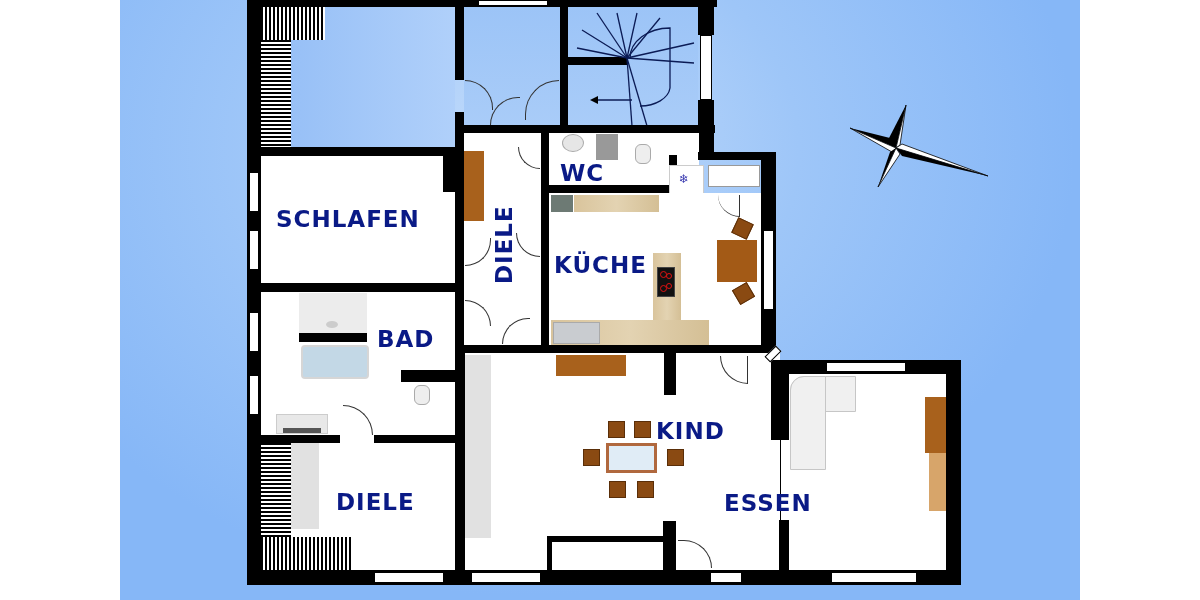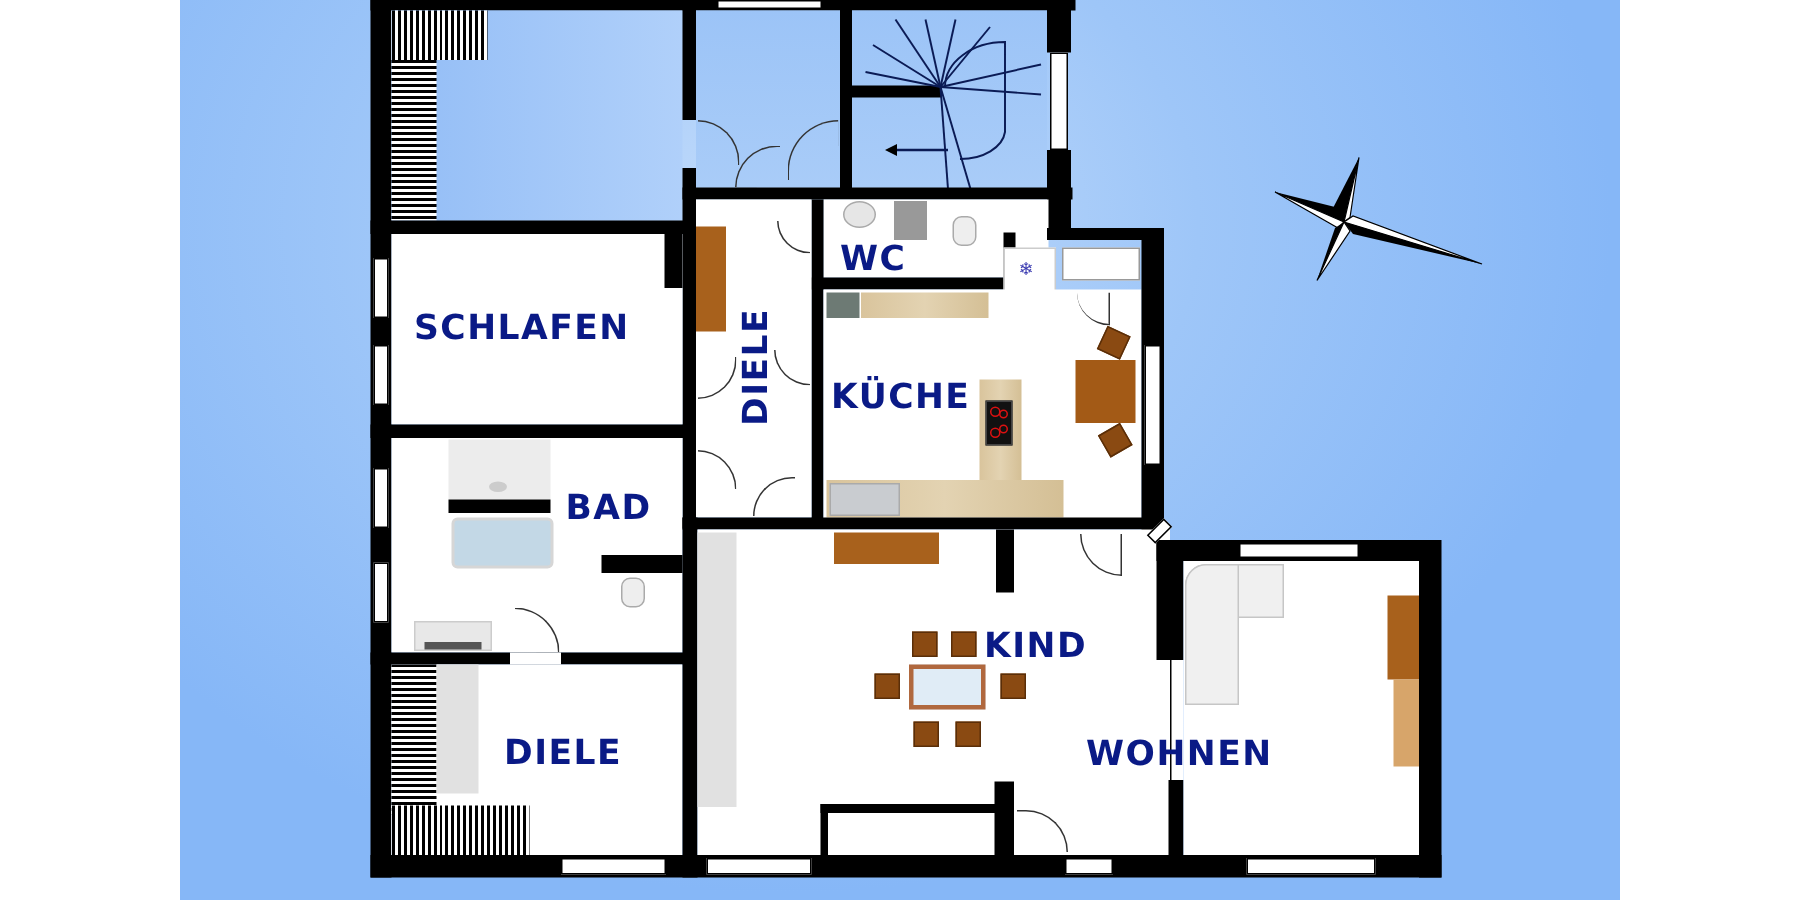--- a/index.html
+++ b/index.html
@@ -165,21 +165,21 @@
   <div class="wall" style="left:946px;top:360px;width:15px;height:225px;"></div>
   <div class="room" style="left:789px;top:374px;width:157px;height:196px;"></div>
   <div class="room" style="left:780px;top:440px;width:8px;height:80px;border-left:1px solid #000;"></div>
   <div class="abs" style="left:790px;top:376px;width:66px;height:94px;">
     <div style="position:absolute;left:0;top:0;width:66px;height:36px;background:#f0f0f0;border:1px solid #c6c6c6;border-radius:14px 0 0 0;box-sizing:border-box;"></div>
     <div style="position:absolute;left:0;top:0;width:36px;height:94px;background:#f0f0f0;border:1px solid #c6c6c6;border-radius:14px 0 0 0;box-sizing:border-box;"></div>
   </div>
   <div class="abs wood" style="left:925px;top:397px;width:21px;height:56px;"></div>
   <div class="abs" style="left:929px;top:453px;width:17px;height:58px;background:#d7a56a;"></div>
   <div class="win" style="left:826px;top:362px;width:80px;height:10px;"></div>
-  <div class="label" style="left:724px;top:490px;">WOHNEN</div>
+  <div class="label" style="left:724px;top:490px;">ESSEN</div>
 
   <div class="abs" style="left:765px;top:350px;width:14px;height:6px;background:#fff;border:1px solid #000;transform:rotate(-45deg);"></div>
 
   <div class="win" style="left:374px;top:572px;width:70px;height:11px;"></div>
   <div class="win" style="left:471px;top:572px;width:70px;height:11px;"></div>
   <div class="win" style="left:710px;top:572px;width:32px;height:11px;"></div>
   <div class="win" style="left:831px;top:572px;width:86px;height:11px;"></div>
 
   <div class="win" style="left:478px;top:0;width:70px;height:6px;"></div>
 

